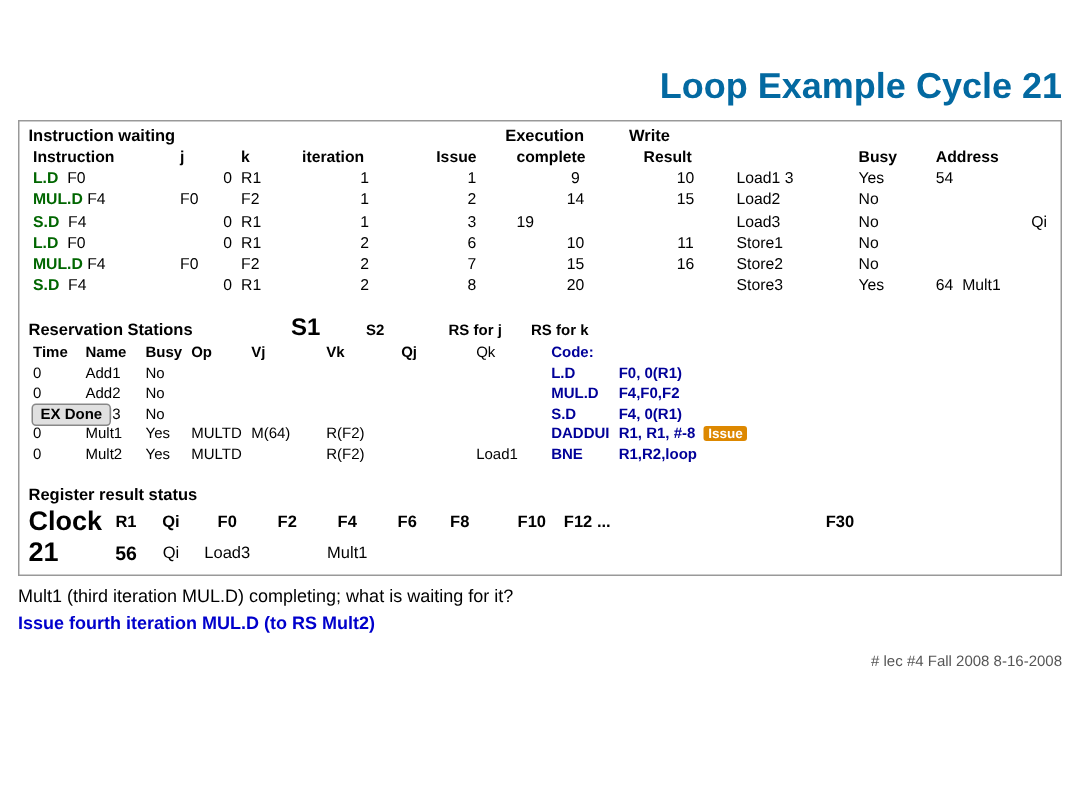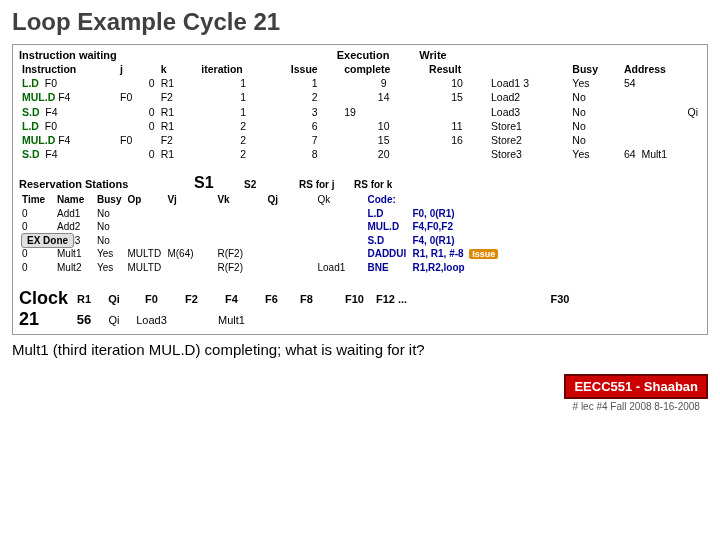--- a/index.html
+++ b/index.html
@@ -11,25 +11,26 @@
       font-size: 11px;
       overflow: hidden;
     }
     .main-container {
       width: 720px;
       height: 540px;
       background: white;
       padding: 8px 12px;
     }
     .title {
-      text-align: left;
+      text-align: right;
       font-size: 24px;
       font-weight: bold;
       margin-bottom: 8px;
-      color: #404040;
+      color: #0369a1;
+      margin-top: 36px;
     }
     .content-box {
       border: 1px solid #999;
       padding: 4px 6px;
       margin-bottom: 4px;
     }
     .instr-table {
       width: 100%;
       border-collapse: collapse;
       font-size: 10.5px;
@@ -49,21 +50,21 @@
       border-collapse: collapse;
       font-size: 10px;
       margin-bottom: 3px;
     }
     .rs-table td, .rs-table th {
       padding: 0px 3px;
       line-height: 1.35;
       white-space: nowrap;
     }
     .bottom-text {
-      font-size: 15px;
+      font-size: 12px;
       color: #000;
       margin-bottom: 12px;
       line-height: 1.5;
     }
     .bottom-text span.blue {
       color: #0000cc;
       font-weight: bold;
     }
     .footer-row {
       display: flex;
@@ -294,20 +295,23 @@
           <td style="color:#000099;font-weight:bold;">BNE</td>
           <td style="color:#000099;font-weight:bold;">R1,R2,loop</td>
         </tr>
       </tbody>
     </table>
 
     <div style="margin-top:-44px; margin-left:2px; margin-bottom:40px;">
       <span class="ex-done-btn">EX Done</span>
     </div>
 
+    <div style="margin-top:2px;">
+      <span style="font-weight:bold; font-size:11px;">Register result status</span>
+    </div>
 
     <table style="border-collapse:collapse; font-size:11px; width:100%; margin-top:1px;">
       <thead>
         <tr>
           <td style="font-size:18px;font-weight:bold;width:50px;">Clock</td>
           <td style="width:30px;font-weight:bold;text-align:center;">R1</td>
           <td style="width:30px;font-weight:bold;text-align:center;">Qi</td>
           <td style="width:45px;font-weight:bold;text-align:center;">F0</td>
           <td style="width:35px;font-weight:bold;text-align:center;">F2</td>
           <td style="width:45px;font-weight:bold;text-align:center;">F4</td>
@@ -331,22 +335,22 @@
           <td style="text-align:center;"></td>
           <td style="text-align:center;"></td>
           <td style="text-align:center;"></td>
         </tr>
       </tbody>
     </table>
   </div>
 
   <div class="bottom-text">
     <div>Mult1 (third iteration MUL.D) completing; what is waiting for it?</div>
+    <div><span class="blue">Issue fourth iteration MUL.D  (to RS Mult2)</span></div>
   </div>
 
   <div class="footer-row">
     <div></div>
     <div style="display:flex; flex-direction:column; align-items:center; gap:2px;">
-      <span class="eecc-badge">EECC551 - Shaaban</span>
       <span class="footer-info"># lec #4  Fall 2008  8-16-2008</span>
     </div>
   </div>
 </div>
 
 </body></html>

